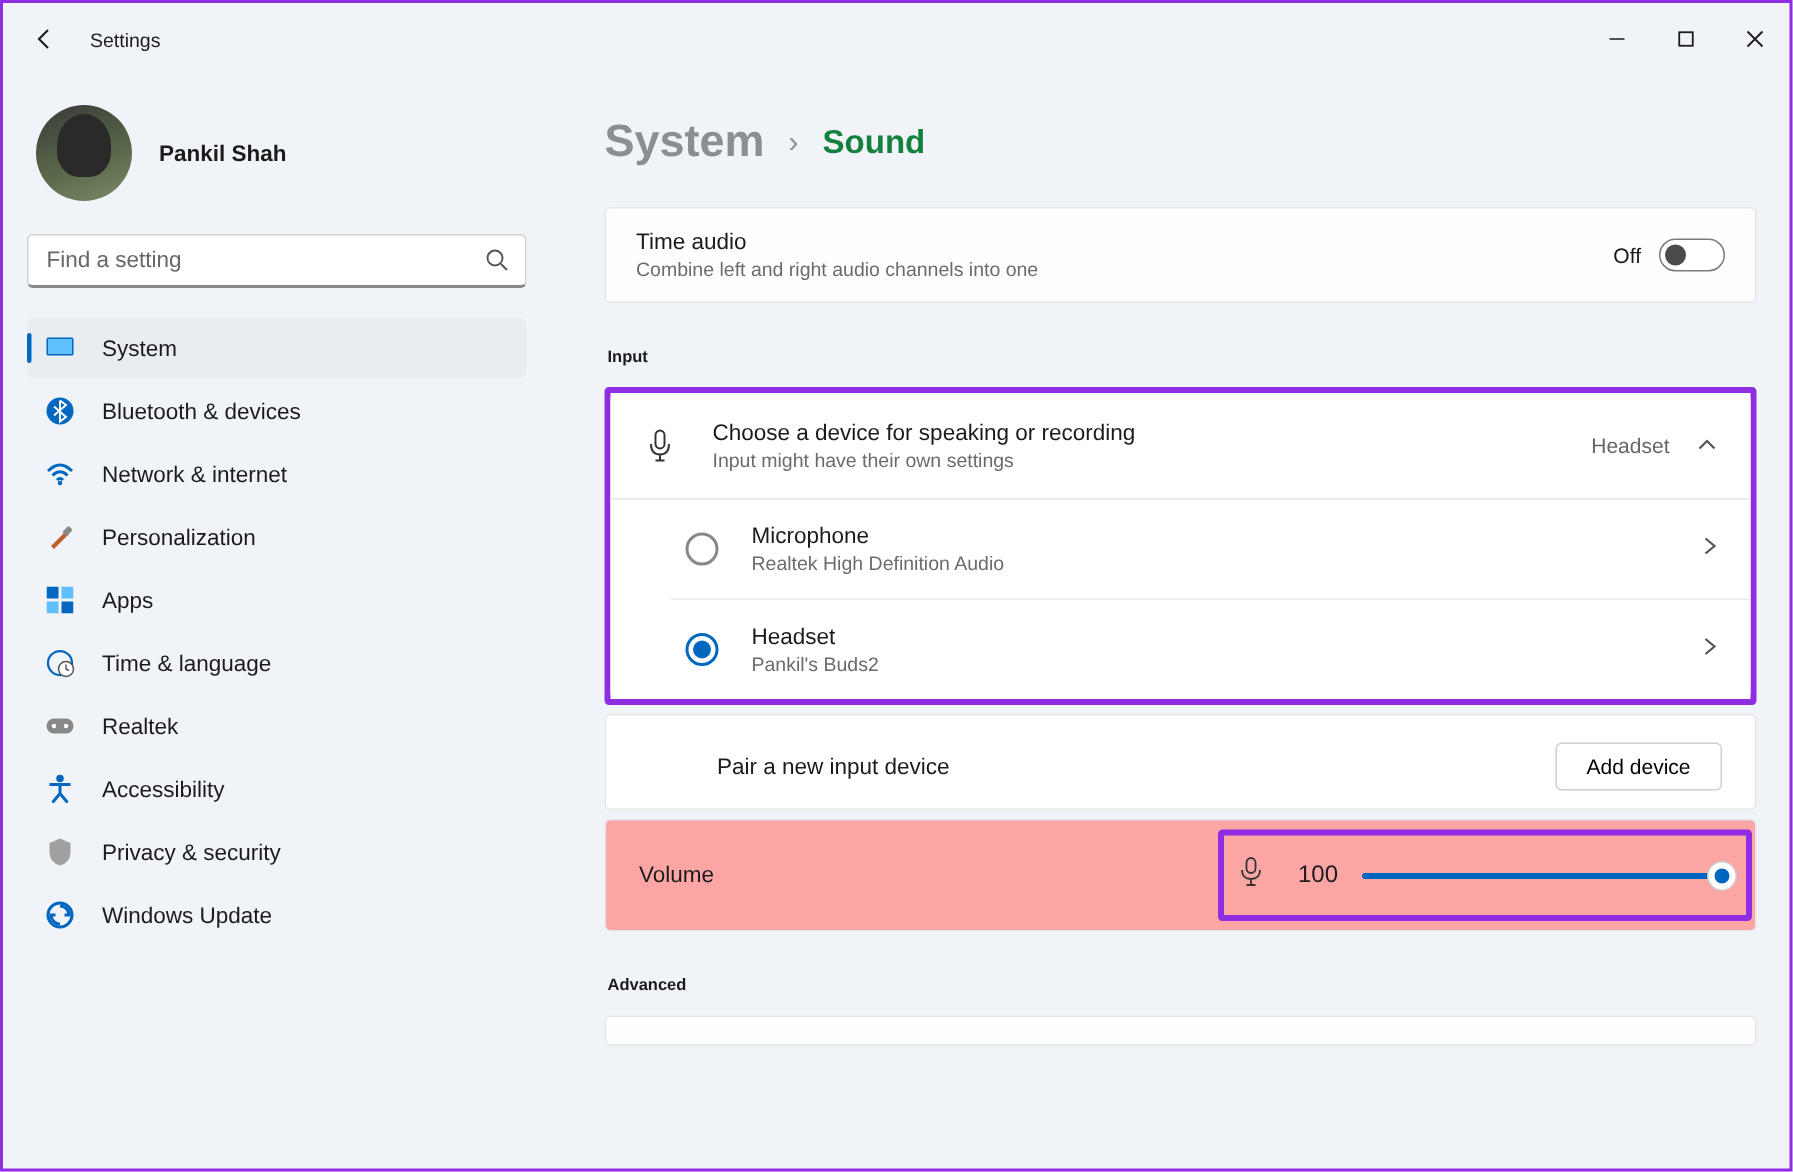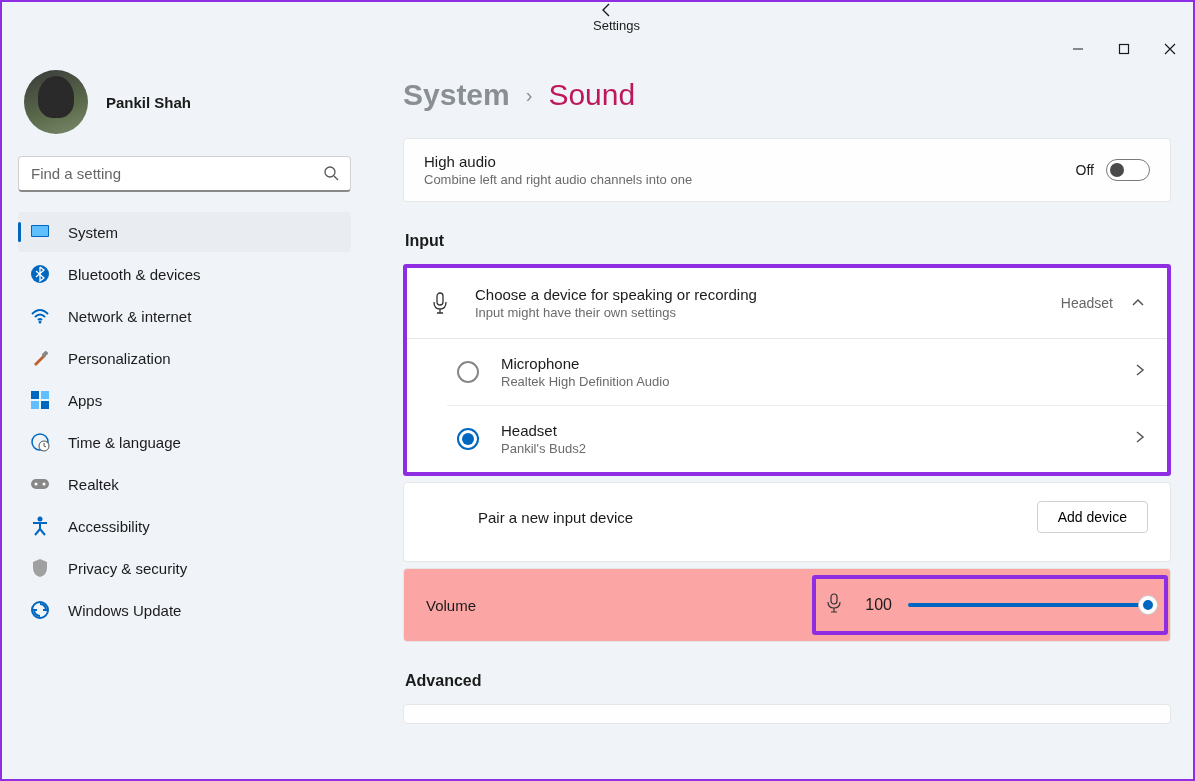--- a/index.html
+++ b/index.html
@@ -1,18 +1,18 @@
 <!DOCTYPE html>
 <html><head>
 <meta charset="utf-8">
 <style>
   * { box-sizing: border-box; margin: 0; padding: 0; font-family: "Segoe UI", sans-serif; }
   body { background: #f0f4f9; width: 1195px; height: 781px; overflow: hidden; border: 2px solid #8e2de2; position: relative; }
   
-  .titlebar { height: 48px; display: flex; align-items: center; padding: 0 0 0 18px; flex-direction: column; }
+  .titlebar { height: 48px; display: flex; align-items: center; padding: 0 0 0 18px; }
   .back { width: 20px; height: 20px; display:flex; align-items:center; justify-content:center; cursor:pointer; }
   .app-title { margin-left: 20px; font-size: 13px; color: #1b1b1b; }
   .win-controls { margin-left:auto; display:flex; }
   .win-btn { width: 46px; height: 32px; display:flex; align-items:center; justify-content:center; cursor:pointer; }
   
   .layout { display:flex; height: calc(100% - 48px); }
   
   .sidebar { width: 365px; padding: 10px 16px 16px 16px; }
   .profile { display:flex; align-items:center; gap: 18px; padding: 10px 4px 22px 6px; }
   .avatar { width: 64px; height: 64px; border-radius: 50%; background: linear-gradient(160deg,#3a3a3a 0%,#5a6a4a 60%,#7a8a6a 100%); overflow:hidden; position:relative; }
@@ -27,52 +27,52 @@
   .nav { display:flex; flex-direction:column; gap:2px; margin-top: 20px; }
   .nav-item { display:flex; align-items:center; gap: 18px; height: 40px; padding: 0 12px; border-radius: 4px; cursor:pointer; font-size: 15px; color:#1b1b1b; position:relative; }
   .nav-item.active { background:#e9edf2; }
   .nav-item.active::before { content:""; position:absolute; left:0; top:10px; width:3px; height:20px; background:#0067c0; border-radius:2px; }
   .nav-icon { width:20px; height:20px; display:flex; align-items:center; justify-content:center; }
   
   .main { flex:1; padding: 28px 22px 0 36px; overflow-y:auto; }
   .breadcrumb { display:flex; align-items:center; gap: 16px; margin-bottom: 26px; }
   .bc-system { font-size: 30px; font-weight:600; color:#8a8f94; }
   .bc-sep { font-size: 20px; color:#8a8f94; }
-  .bc-sound { font-size: 30px; font-weight:400; color:#be185d; }
+  .bc-sound { font-size: 22px; font-weight:700; color:#15803d; }
   
   .card { background:#fefefe; border:1px solid #e6e6e6; border-radius:4px; padding: 14px 20px; display:flex; align-items:center; }
   .card-title { font-size:15px; color:#1b1b1b; }
   .card-sub { font-size:13px; color:#6b6b6b; margin-top:2px; }
   
   .toggle-wrap { margin-left:auto; display:flex; align-items:center; gap:12px; }
   .toggle-label { font-size:14px; color:#1b1b1b; }
   .toggle { width:44px; height:22px; border-radius:11px; background:#fff; border:1px solid #7a7a7a; position:relative; cursor:pointer; }
   .toggle-knob { width:14px; height:14px; border-radius:50%; background:#4a4a4a; position:absolute; left:3px; top:3px; }
   
-  .section-label { font-size:16px; font-weight:600; color:#1b1b1b; margin: 30px 0 14px 2px; }
+  .section-label { font-size:11px; font-weight:600; color:#1b1b1b; margin: 30px 0 14px 2px; }
   
   .highlight-box { border: 4px solid #8e2de2; border-radius:3px; background:#fff; }
   
   .device-group { background:#fff; border-radius:4px; }
   .dg-header { display:flex; align-items:center; padding: 18px 22px; gap: 24px; cursor:pointer; }
   .dg-icon { width:22px; display:flex; justify-content:center; }
   .dg-text { flex:1; }
   .dg-right { display:flex; align-items:center; gap:18px; color:#666; font-size:14px; }
   
   .dg-body { border-top:1px solid #e6e6e6; padding: 0 0 0 40px; }
   .dev-row { display:flex; align-items:center; padding: 16px 22px 16px 10px; gap: 22px; border-bottom:1px solid #ececec; cursor:pointer; }
   .dev-row:last-child { border-bottom:none; }
   .radio { width:22px; height:22px; border-radius:50%; border:2px solid #888; display:flex; align-items:center; justify-content:center; flex-shrink:0;}
   .radio.checked { border-color:#0067c0; }
   .radio.checked::after { content:""; width:12px; height:12px; border-radius:50%; background:#0067c0; }
   .dev-text { flex:1; }
   .dev-name { font-size:15px; color:#1b1b1b; }
   .dev-sub { font-size:13px; color:#6b6b6b; margin-top:2px; }
   
-  .pair-card { background:#fff; border:1px solid #e6e6e6; border-radius:4px; padding: 18px 22px 28px 74px; display:flex; align-items:center; margin-top:6px; }
+  .pair-card { background:#fff; border:1px solid #e6e6e6; border-radius:4px; padding: 18px 22px 12px 74px; display:flex; align-items:center; margin-top:6px; }
   .add-btn { margin-left:auto; border:1px solid #d0d0d0; background:#fff; border-radius:4px; padding: 7px 20px; font-size:14px; cursor:pointer; }
   
   .vol-card { background:#fca5a5; border:1px solid #e6e6e6; border-radius:4px; padding: 24px 22px; display:flex; align-items:center; margin-top:6px; position:relative; }
   .vol-hl { position:absolute; right:2px; top:6px; bottom:6px; left:408px; border:4px solid #8e2de2; border-radius:3px; pointer-events:none; }
   .vol-right { margin-left:auto; display:flex; align-items:center; gap:16px; }
   .vol-val { font-size:16px; color:#1b1b1b; width:34px; text-align:right; }
   .slider { width: 240px; height:4px; background:#0067c0; border-radius:2px; position:relative; cursor:pointer; }
   .slider-thumb { width:18px; height:18px; border-radius:50%; background:#0067c0; border:4px solid #fff; box-shadow:0 0 0 1px #ccc; position:absolute; right:-9px; top:-7px; }
 </style>
 </head>
@@ -218,21 +218,21 @@
 
   <main class="main">
     <div class="breadcrumb">
       <span class="bc-system">System</span>
       <span class="bc-sep">›</span>
       <span class="bc-sound">Sound</span>
     </div>
 
     <div class="card">
       <div>
-        <div class="card-title">High audio</div>
+        <div class="card-title">Time audio</div>
         <div class="card-sub">Combine left and right audio channels into one</div>
       </div>
       <div class="toggle-wrap">
         <span class="toggle-label">Off</span>
         <div class="toggle">
             <div class="toggle-knob"></div>
           </div>
       </div>
     </div>
 

